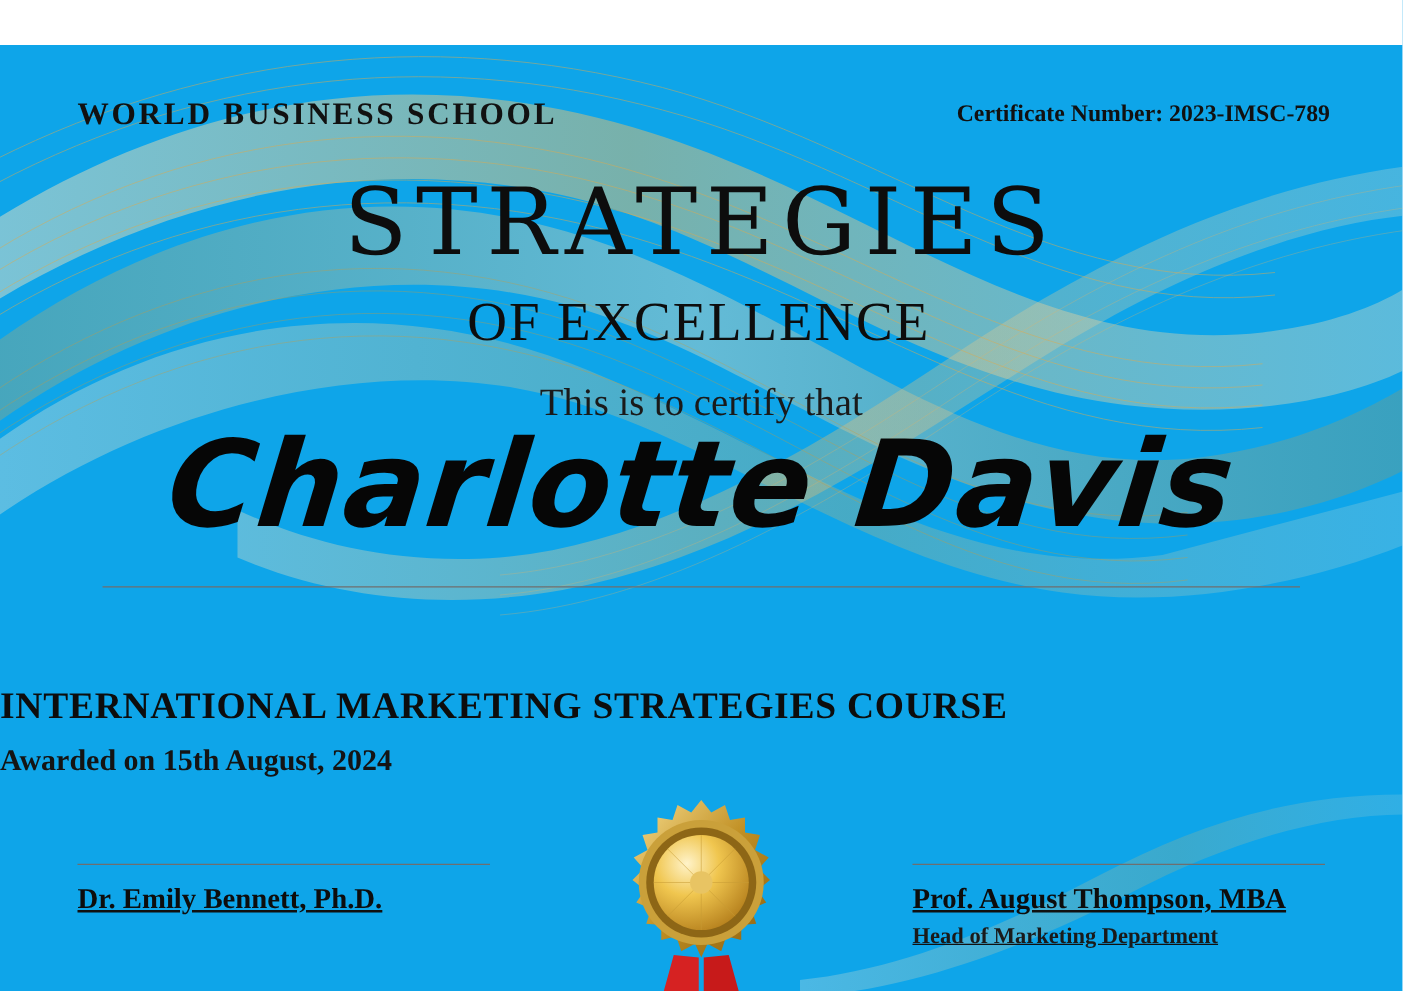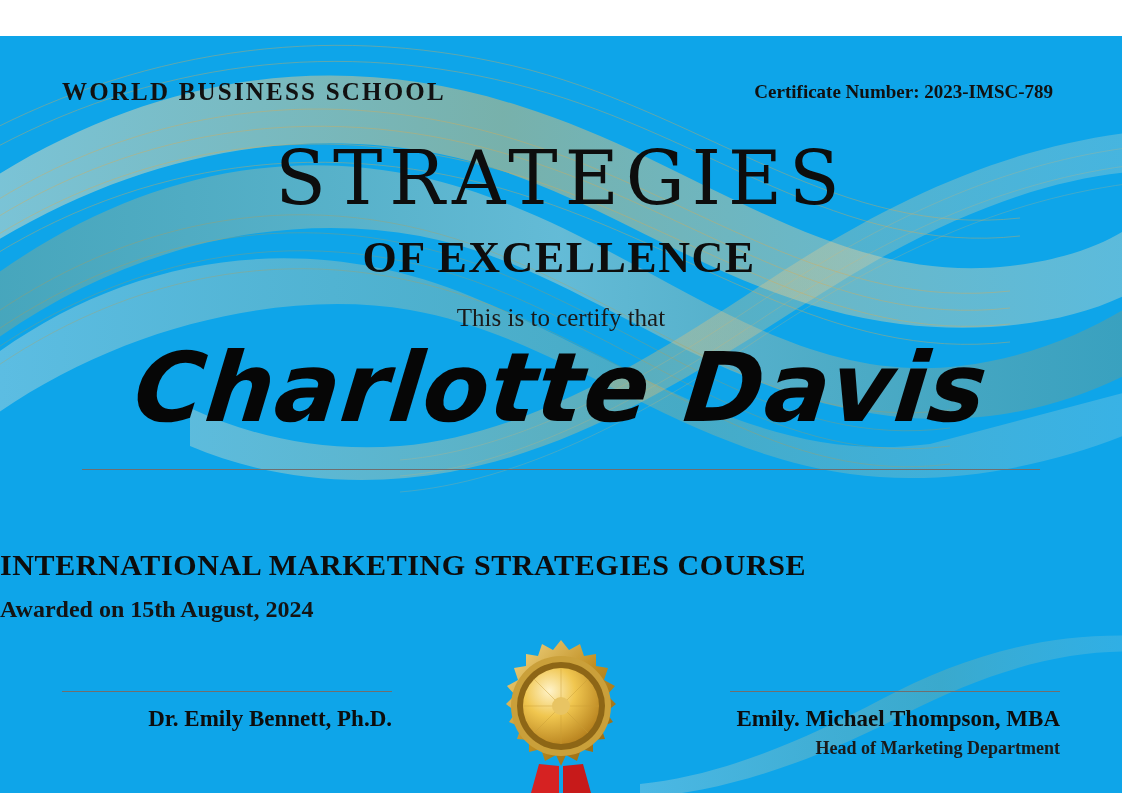--- a/index.html
+++ b/index.html
@@ -35,21 +35,21 @@
     top: 42px;
     font-size: 25px;
     font-weight: bold;
     letter-spacing: 2.2px;
     font-family: "Liberation Serif", serif;
     color: #111;
     white-space: nowrap;
   }
   .cert-number {
     position: absolute;
-    right: 69px;
+    right: 58px;
     top: 45px;
     font-size: 19px;
     font-weight: bold;
     font-family: "Liberation Serif", serif;
     color: #111;
     white-space: nowrap;
   }
 
   .title-main {
     position: absolute;
@@ -65,32 +65,32 @@
     line-height: 1;
   }
   .title-sub {
     position: absolute;
     left: 0;
     right: 4px;
     top: 196px;
     text-align: center;
     font-family: "Liberation Serif", serif;
     font-size: 44px;
-    font-weight: bold;
+    font-weight: normal;
     letter-spacing: 1.5px;
     color: #0d0d0d;
   }
 
   .certify-line {
     position: absolute;
     left: 0;
     right: 0;
     top: 268px;
     text-align: center;
-    font-size: 25px;
+    font-size: 31px;
     font-family: "Liberation Serif", serif;
     color: #1a1a1a;
   }
 
   .recipient {
     position: absolute;
     left: 0;
     right: 0;
     top: 300px;
     text-align: center;
@@ -142,21 +142,22 @@
     text-align: left;
     font-size: 24px;
     font-weight: bold;
     font-family: "Liberation Serif", serif;
     color: #141414;
   }
 
   .sig-block {
     position: absolute;
     width: 330px;
-    text-align: right;
+    text-align: left;
+    text-decoration: underline;
   }
   .sig-left { left: 62px; top: 655px; }
   .sig-right { right: 62px; top: 655px; }
   .sig-rule {
     height: 1px;
     background: #6f6f6f;
     width: 100%;
     margin-bottom: 14px;
   }
   .sig-name {
@@ -266,21 +267,21 @@
     <div class="course-name">INTERNATIONAL MARKETING STRATEGIES COURSE</div>
     <div class="award-date">Awarded on 15th August, 2024</div>
 
     <div class="sig-block sig-left">
       <div class="sig-rule"></div>
       <div class="sig-name">Dr. Emily Bennett, Ph.D.</div>
     </div>
 
     <div class="sig-block sig-right">
       <div class="sig-rule"></div>
-      <div class="sig-name">Emily. Michael Thompson, MBA</div>
+      <div class="sig-name">Prof. August Thompson, MBA</div>
       <div class="sig-role">Head of Marketing Department</div>
     </div>
 
     <svg class="seal" viewBox="0 0 140 190">
 
       <path d="M48,128 L32,186 L55,172 L68,186 L68,130 Z" fill="#d62222"></path>
       <path d="M92,128 L108,186 L85,172 L72,186 L72,130 Z" fill="#c71a1a"></path>
 
       <g fill="url(#sealRing)">
         <circle cx="70" cy="70" r="62" fill="none"></circle>

